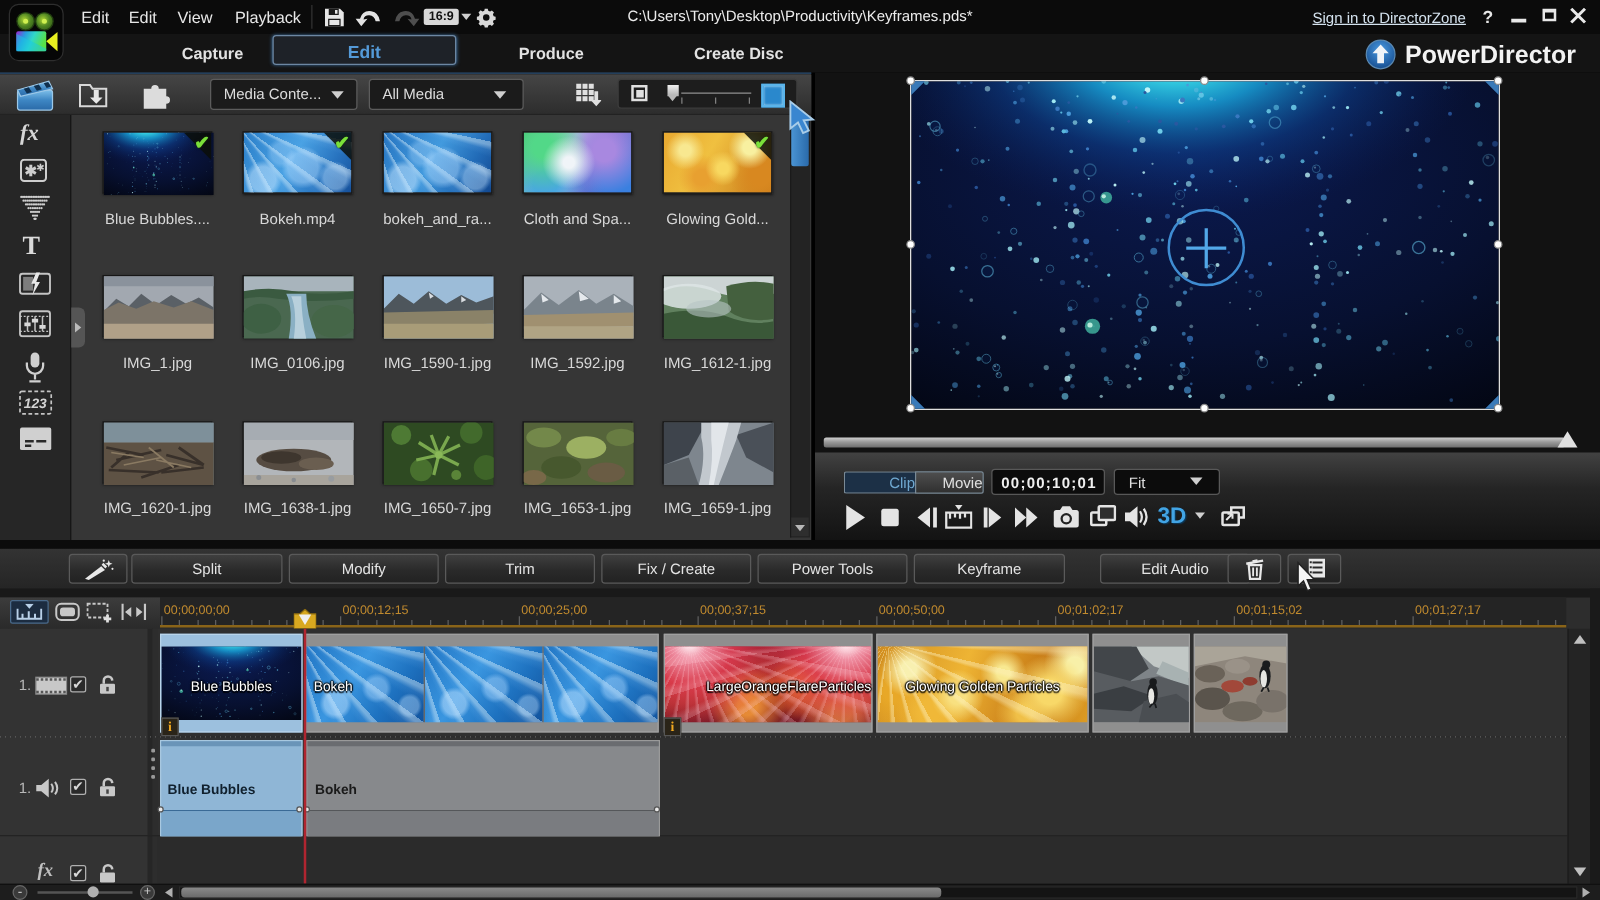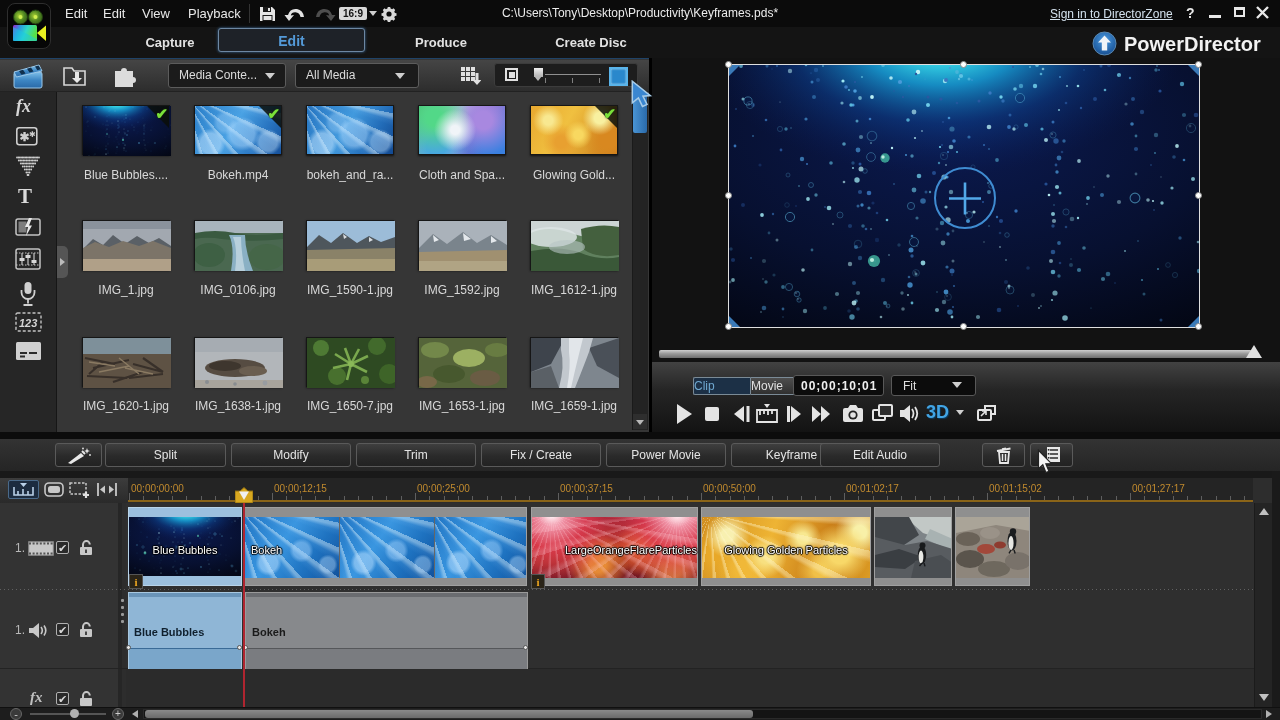--- a/index.html
+++ b/index.html
@@ -23,21 +23,21 @@
 .mlabel{position:absolute;width:110px;text-align:center;color:#d8d8d8;font-size:12px;}
 .check{position:absolute;right:0;top:0;width:0;height:0;border-left:22px solid transparent;border-top:22px solid rgba(10,14,8,0.85);}
 .checkmark{position:absolute;right:1px;top:-1px;color:#7ae03a;font-size:15px;font-weight:bold;text-shadow:0 0 2px #163006;}
 
 #rightpanel{left:652px;top:58px;width:628px;height:374px;background:#121212;}
 #videoframe{left:729px;top:65px;width:470px;height:262px;outline:1px solid #dfdfdf;}
 .handle{position:absolute;width:7px;height:7px;border-radius:50%;background:#fff;border:1px solid #888;}
 .ctri{position:absolute;width:0;height:0;}
 #seekbar{left:659px;top:350px;width:593px;height:8px;background:linear-gradient(#cfcfcf,#9a9a9a 45%,#6e6e6e);border-radius:2px;}
 #controlbar{left:652px;top:362px;width:628px;height:70px;background:linear-gradient(#424242,#252525 40%,#131313);}
-.pbtn{position:absolute;top:377px;height:18px;font-size:12px;text-align:left;margin-left:18px;}
+.pbtn{position:absolute;top:377px;height:18px;font-size:12px;text-align:right;}
 .tcbox{position:absolute;background:#0c0c0c;border:1px solid #585858;border-radius:3px;}
 
 #toolbar{left:0;top:439px;width:1280px;height:32px;background:linear-gradient(#333333,#252525);}
 .tbtn{position:absolute;top:443px;height:24px;background:linear-gradient(#3f3f3f,#2a2a2a 55%,#222);border:1px solid #5a5a5a;border-radius:3px;color:#e4e4e4;font-size:12px;text-align:center;line-height:22px;}
 
 #timeline{left:0;top:471px;width:1280px;height:249px;background:#2d2d2d;}
 #ruler{left:128px;top:478px;width:1125px;height:24px;background:#242424;border-bottom:2px solid #8a6418;}
 .rtime{position:absolute;top:483px;color:#c08a2e;font-size:10px;}
 .tick{position:absolute;background:#5f5f5f;width:1px;}
 #trackhead{left:0;top:503px;width:122px;height:204px;background:#333333;border-right:4px solid #262626;}
@@ -1078,23 +1078,23 @@
 <path d="M1 16 L14 6 L17 9 L4 17 Z" fill="#e8e8e8"></path>
     <path d="M15 4 l3 3" stroke="#e8e8e8" stroke-width="2"></path>
 <path d="M20 1 l0.8 2.2 L23 4 l-2.2 0.8 L20 7 l-0.8 -2.2 L17 4 l2.2 -0.8 Z" fill="#e8e8e8"></path>
 <circle cx="16" cy="1.5" r="0.9" fill="#e8e8e8"></circle>
     <circle cx="23" cy="8" r="0.9" fill="#e8e8e8"></circle>
   </svg>
 <div class="abs tbtn" style="left:105px;width:121px;">Split</div>
 <div class="abs tbtn" style="left:231px;width:120px;">Modify</div>
 <div class="abs tbtn" style="left:356px;width:120px;">Trim</div>
 <div class="abs tbtn" style="left:481px;width:120px;">Fix / Create</div>
-<div class="abs tbtn" style="left:606px;width:120px;">Power Movie</div>
+<div class="abs tbtn" style="left:606px;width:120px;">Power Tools</div>
 <div class="abs tbtn" style="left:731px;width:121px;">Keyframe</div>
-<div class="abs tbtn" style="left:820px;width:120px;">Edit Audio</div>
+<div class="abs tbtn" style="left:880px;width:120px;">Edit Audio</div>
 <div class="abs tbtn" style="left:982px;width:43px;"></div>
 <svg class="abs" style="left:995px;top:446px;" width="18" height="18" viewBox="0 0 18 18">
 <path d="M4 6 h10 l-1 11 h-8 Z" fill="none" stroke="#e8e8e8" stroke-width="1.8"></path>
 <path d="M7.5 8 v7 M10.5 8 v7" stroke="#e8e8e8" stroke-width="1.5"></path>
 <path d="M2 5 L15.5 2.5 M7 3.2 l4 -0.8" stroke="#e8e8e8" stroke-width="2"></path>
   </svg>
 <div class="abs tbtn" style="left:1030px;width:43px;"></div>
 <svg class="abs" style="left:1043px;top:446px;" width="18" height="18" viewBox="0 0 18 18">
 <rect x="4" y="1" width="13" height="15" fill="#e8e8e8"></rect>
 <path d="M7 4 h8 M7 8 h8 M7 12 h8" stroke="#2a2a2a" stroke-width="1.6"></path>

